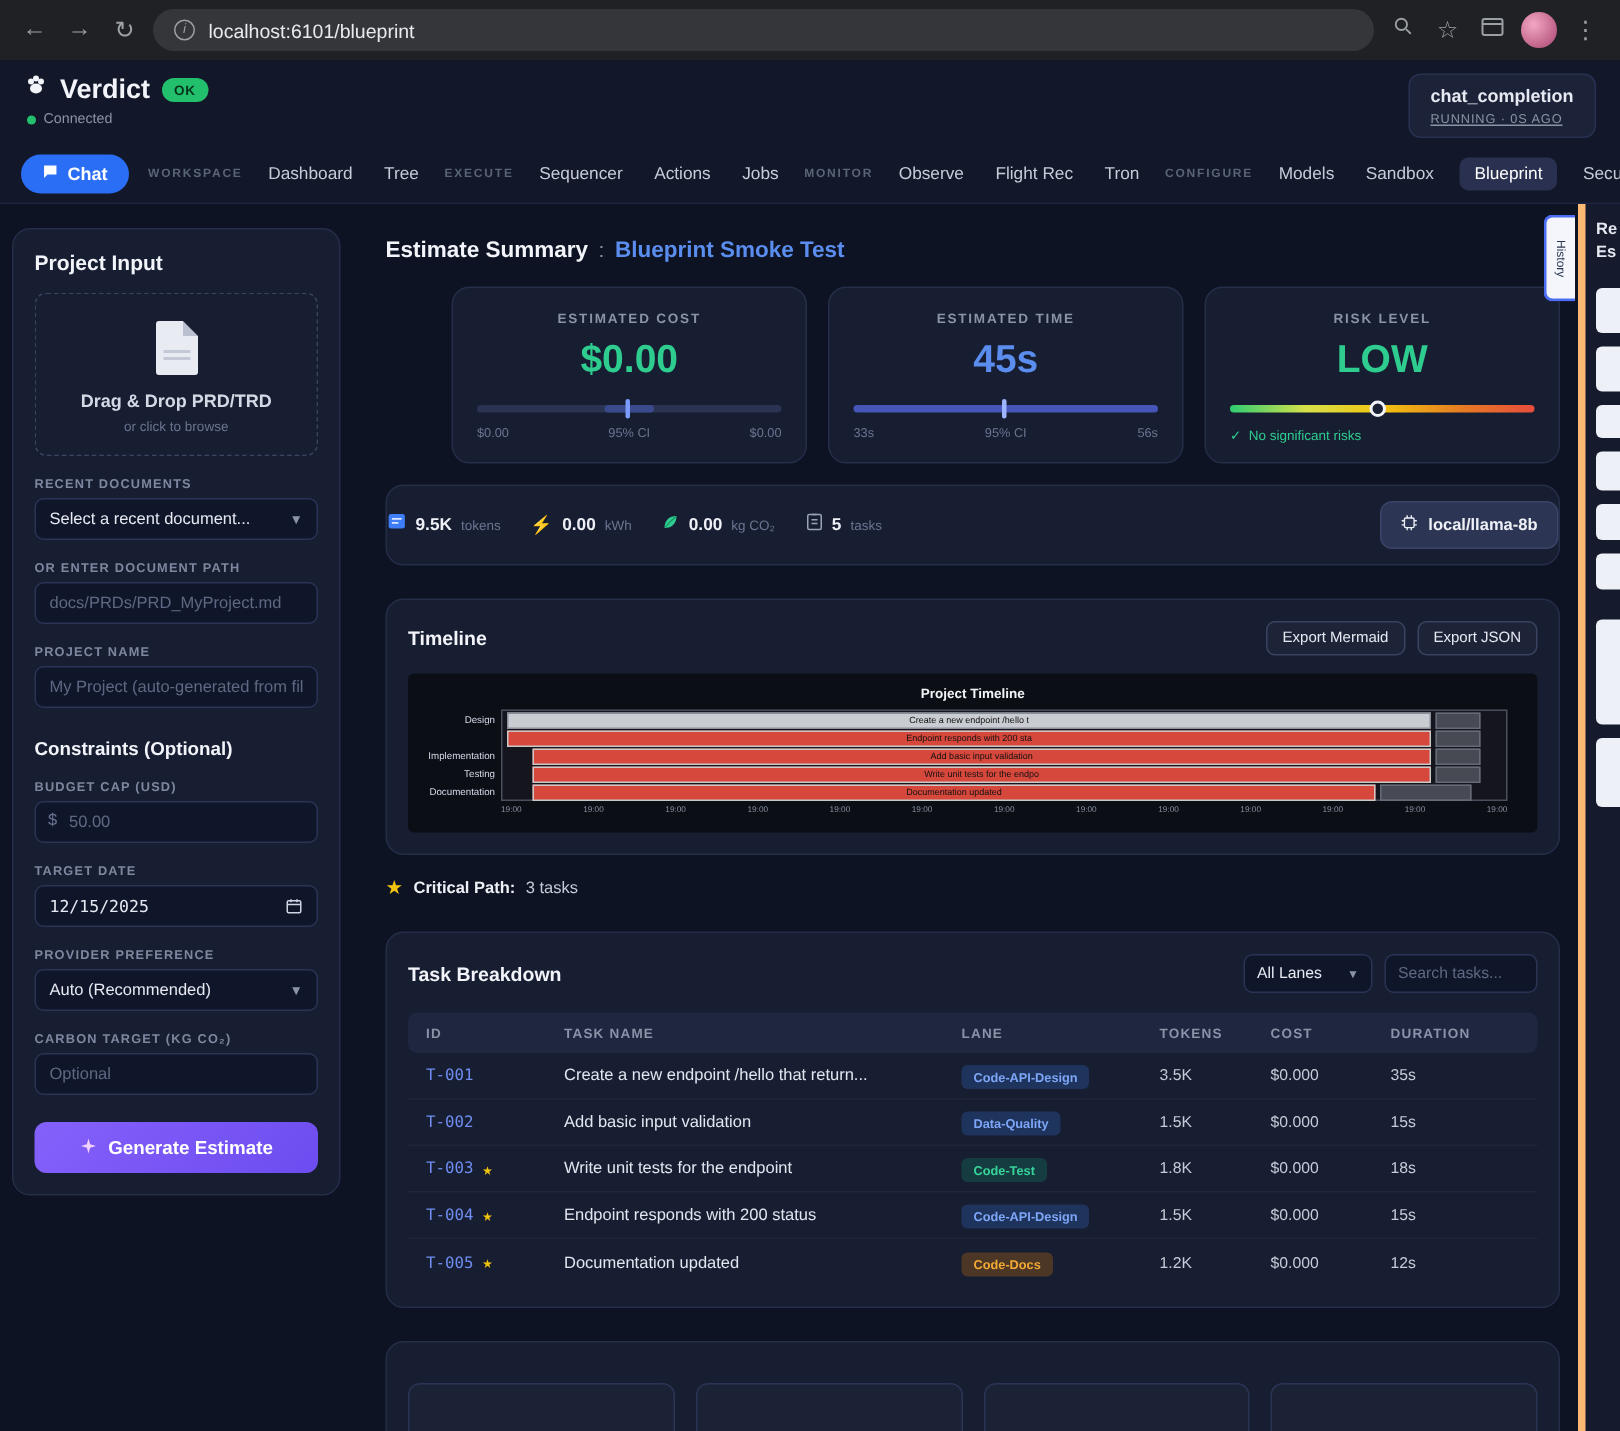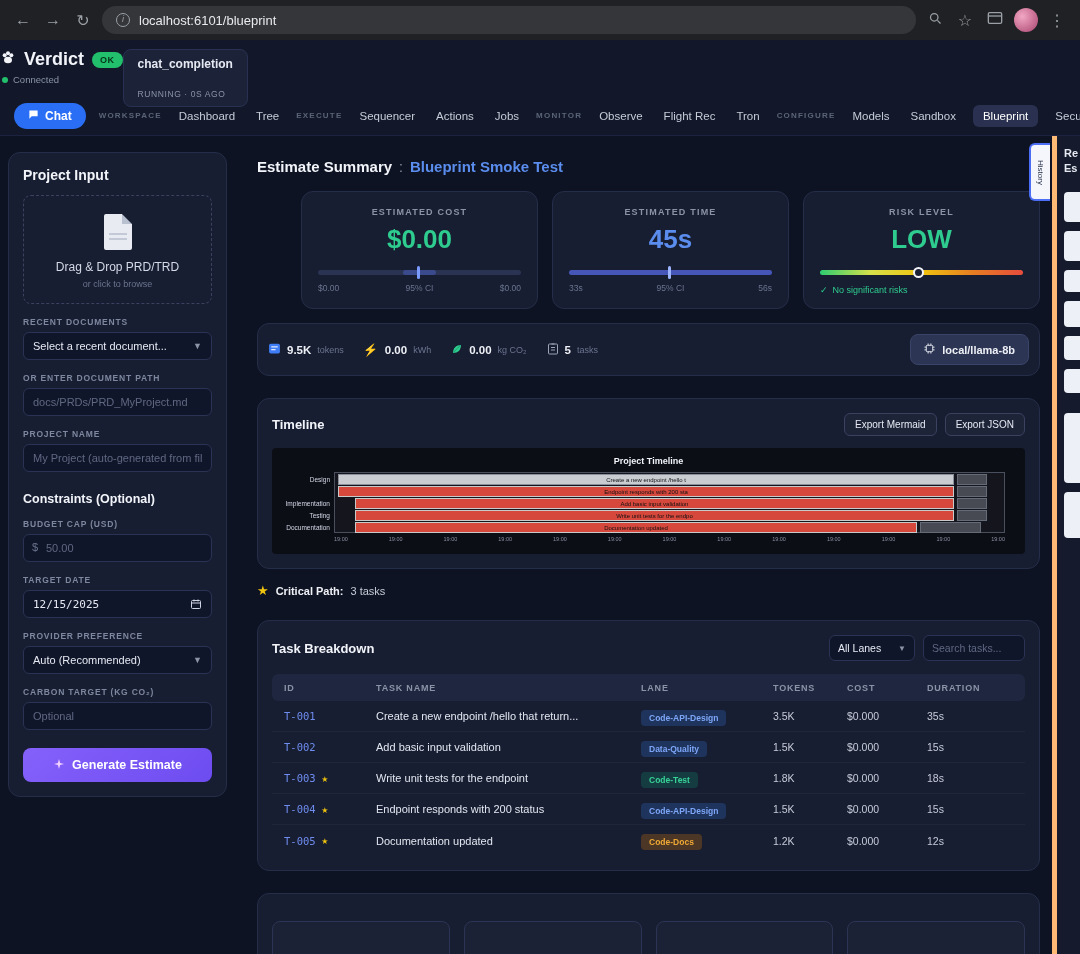--- a/index.html
+++ b/index.html
@@ -7,50 +7,50 @@
 
   
   .chrome { height:40px; background:#202124; display:flex; align-items:center; gap:8px; padding:0 12px; }
   .nav-ico { color:#9aa0a6; font-size:16px; width:22px; text-align:center; cursor:pointer; flex:0 0 auto; }
   .url-bar { flex:1; height:28px; background:#35363a; border-radius:14px; display:flex; align-items:center; gap:9px; padding:0 14px; }
   .info-ico { width:14px; height:14px; border:1.5px solid #9aa0a6; border-radius:50%; color:#9aa0a6; font-size:9px; line-height:11px; text-align:center; font-style:italic; }
   .url-text { color:#e8eaed; font-size:13px; }
   .avatar { width:24px; height:24px; border-radius:50%; background:radial-gradient(circle at 35% 35%, #f2a7c3, #a8436f); flex:0 0 auto; }
 
   
-  .app-header { height:56px; background:#121829; display:flex; align-items:flex-start; padding:9px 0 0; }
+  .app-header { height:56px; background:#121829; display:flex; justify-content:space-between; align-items:flex-start; padding:9px 16px 0; }
   .brand-row { display:flex; align-items:center; gap:8px; }
   .brand-name { color:#f2f4fa; font-size:18px; font-weight:bold; }
   .ok-badge { background:#22c06c; color:#06341b; font-size:9px; font-weight:bold; padding:3px 8px; border-radius:9px; letter-spacing:.5px; }
   .conn-row { display:flex; align-items:center; gap:5px; margin:4px 0 0 2px; }
   .conn-dot { width:6px; height:6px; border-radius:50%; background:#22c06c; }
   .conn-text { color:#8b93a7; font-size:9.5px; }
   .job-card { background:#1c2338; border:1px solid #283152; border-radius:8px; padding:7px 14px; text-align:left; }
   .job-name { color:#e6e9f2; font-size:12px; font-weight:bold; }
-  .job-status { color:#8b93a7; font-size:8.5px; letter-spacing:.6px; margin-top:18px; }
+  .job-status { color:#8b93a7; font-size:8.5px; letter-spacing:.6px; margin-top:3px;text-decoration:underline; }
 
   
   .nav { height:40px; background:#121829; display:flex; align-items:center; gap:13px; padding:0 14px; border-bottom:1px solid #1b2340; }
   .chat-btn { display:flex; align-items:center; gap:6px; background:#2b6ef6; color:#fff; font-size:12px; font-weight:bold; border-radius:16px; padding:6px 14px; cursor:pointer; flex:0 0 auto; }
   .nav-label { color:#5a6478; font-size:8px; letter-spacing:1.2px; font-weight:bold; flex:0 0 auto; }
   .nav-link { color:#c6cbd8; font-size:11.5px; cursor:pointer; padding:5px 4px; flex:0 0 auto; white-space:nowrap; }
   .nav-link.active { background:#2a3150; color:#fff; border-radius:6px; padding:5px 10px; }
 
   
   .content { display:flex; align-items:flex-start; gap:14px; padding:16px 40px 0 8px; }
   .card { background:#171e31; border:1px solid #252e49; border-radius:12px; }
 
   
   .sidebar { width:219px; flex:0 0 auto; padding:14px; }
   .sb-title { color:#f2f4fa; font-size:14px; font-weight:bold; margin-bottom:12px; }
   .dropzone { border:1.5px dashed #3a4260; border-radius:8px; padding:18px 10px 14px; text-align:center; cursor:pointer; }
   .page-ico { width:28px; height:36px; background:#e8ebf2; border-radius:2px; position:relative; margin:0 auto 10px; }
   .page-ico::before { content:""; position:absolute; top:0; right:0; width:0; height:0; border-top:10px solid #171e31; border-left:10px solid #b9c0d0; }
   .page-ico::after { content:""; position:absolute; left:5px; right:5px; top:16px; height:13px; background:repeating-linear-gradient(to bottom, transparent 0 3px, #c3c9d6 3px 5px); }
-  .dz-main { color:#d4d9e6; font-size:12px; margin-bottom:5px; }
+  .dz-main { color:#d4d9e6; font-size:12px; margin-bottom:5px;font-weight:bold; }
   .dz-sub { color:#6b7490; font-size:9px; }
   .fld-label { color:#7d879f; font-size:8.5px; letter-spacing:.8px; font-weight:bold; margin:13px 0 5px; }
   .input, .select { width:100%; height:28px; background:#10162a; border:1px solid #2a3354; border-radius:6px; color:#e6e9f2; font-size:11px; padding:0 9px; font-family:"Liberation Sans",sans-serif; display:flex; align-items:center; }
   input.input::placeholder { color:#5f6882; }
   .select { justify-content:space-between; cursor:pointer; }
   .select .chev { color:#8b93a7; font-size:9px; }
   .prefix-wrap { position:relative; }
   .prefix-wrap .prefix { position:absolute; left:9px; top:7px; color:#6b7490; font-size:11px; }
   .prefix-wrap input { padding-left:22px; }
   .date-input { font-family:"DejaVu Sans Mono",monospace; justify-content:space-between; cursor:text; }
@@ -71,21 +71,21 @@
   .stat-value { font-size:26px; font-weight:bold; margin-top:7px; }
   .v-green { color:#2ecc8f; } .v-blue { color:#5b8def; }
   .slider { position:relative; height:5px; background:#2a3352; border-radius:3px; margin-top:15px; }
   .slider .fill { position:absolute; top:0; bottom:0; border-radius:3px; }
   .thumb-bar { position:absolute; top:-4px; width:3px; height:13px; background:#7b9bff; border-radius:2px; }
   .risk-track { background:linear-gradient(to right,#2ecc71,#d7e04a,#f1c40f,#e67e22,#e74c3c); }
   .thumb-dot { position:absolute; top:-3px; width:11px; height:11px; border-radius:50%; background:#1b2134; border:2.5px solid #f2f4fa; }
   .ci-row { display:flex; justify-content:space-between; color:#6b7490; font-size:8.5px; margin-top:8px; }
   .risk-note { display:flex; align-items:center; gap:5px; color:#2ecc8f; font-size:9px; margin-top:10px; }
 
-  .stats-bar { margin-top:14px; padding:10px 10px; display:flex; align-items:center; justify-content:space-between; }
+  .stats-bar { margin-top:14px; padding:10px 0; display:flex; align-items:center; justify-content:space-between; }
   .metrics { display:flex; align-items:center; gap:20px; }
   .metric { display:flex; align-items:center; gap:6px; }
   .metric .val { color:#eef0f6; font-size:11.5px; font-weight:bold; }
   .metric .unit { color:#6b7490; font-size:9px; }
   .bolt { color:#f1c40f; font-size:12px; }
   .model-chip { background:#2c3554; border:1px solid #3a4468; color:#eef0f6; font-size:11px; font-weight:bold; padding:8px 13px; border-radius:8px; display:flex; align-items:center; gap:7px; cursor:pointer; }
 
   .panel { margin-top:22px; padding:14px; }
   .panel-head { display:flex; align-items:center; justify-content:space-between; }
   .panel-title { color:#f2f4fa; font-size:13px; font-weight:bold; }

